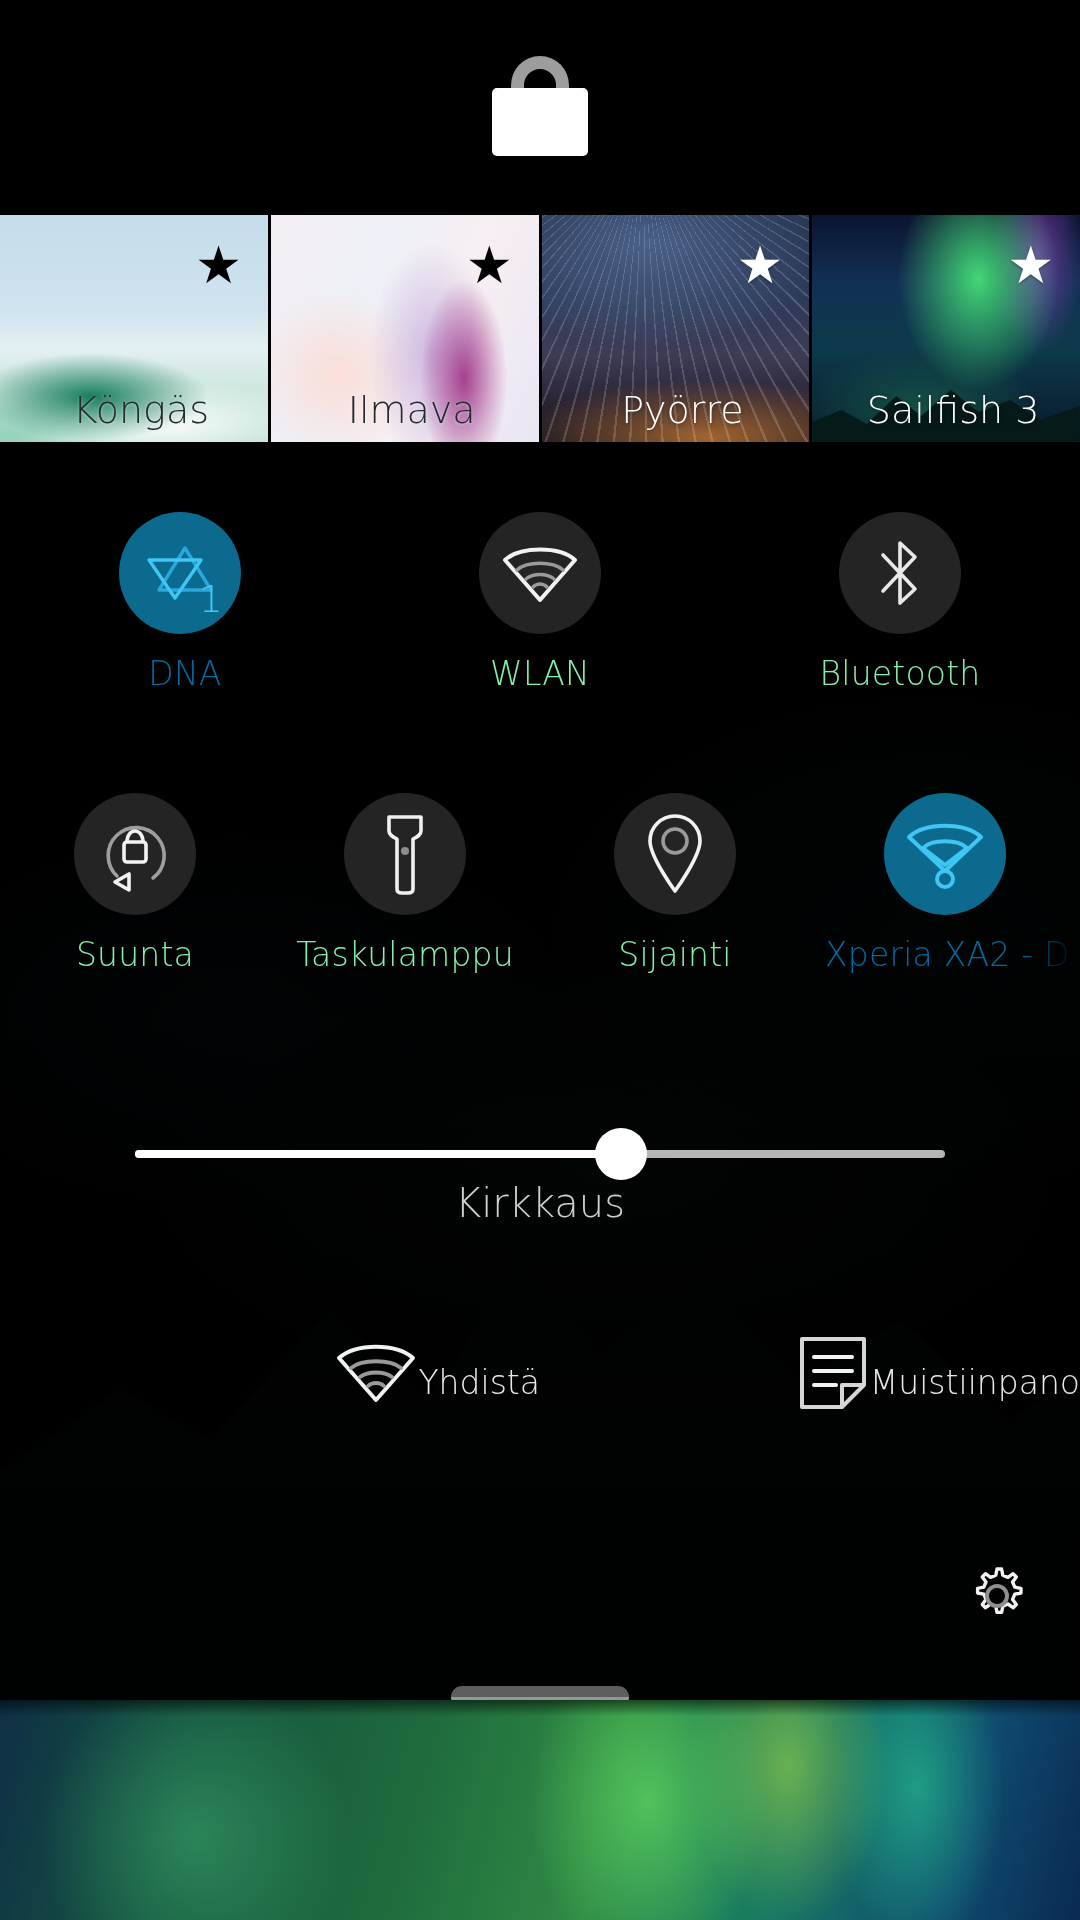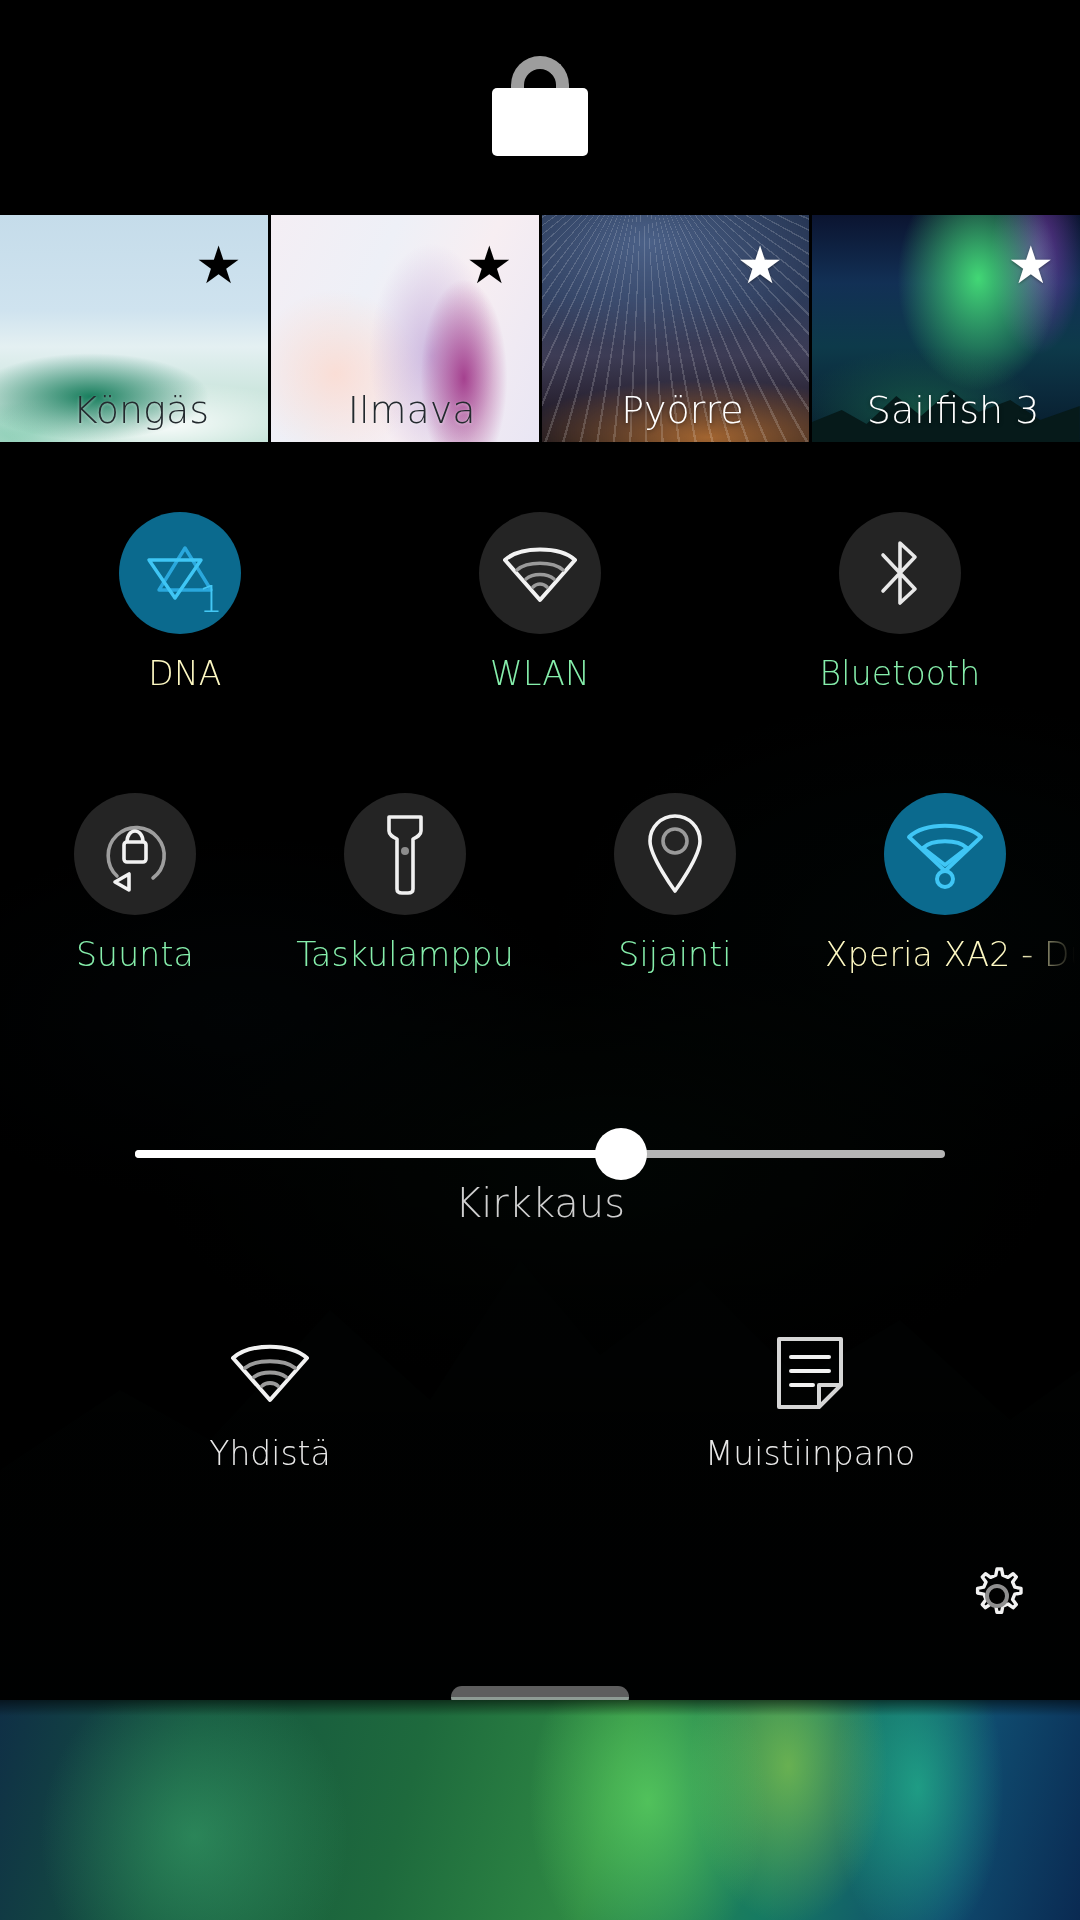--- a/index.html
+++ b/index.html
@@ -138,21 +138,21 @@
     display:flex; align-items:center; justify-content:center;
     position:relative;
   }
   .tcircle.on { background:#0b6a8e; }
   .tlabel {
     margin-top:20px;
     font-size:33px; font-weight:300; letter-spacing:.2px;
     color:#86efac;
     white-space:nowrap;
   }
-  .tlabel.on { color:#fef9c3;margin-left:10px; }
+  .tlabel.on { color:#0369a1;margin-left:10px; }
   .tcell.clipped { overflow:hidden; }
   .tcell.clipped .tlabel {
     position:relative;
     max-width:250px; overflow:hidden;
     -webkit-mask-image:linear-gradient(to right,#000 78%,transparent 100%);
             mask-image:linear-gradient(to right,#000 78%,transparent 100%);
   }
   .sim-badge {
     position:absolute; right:18px; bottom:16px;
     font-size:38px; font-weight:300; color:#44c8f5; line-height:1;
@@ -177,21 +177,21 @@
   .slider-label {
     margin-top:22px; text-align:center;
     font-size:40px; font-weight:300; color:#cfcfcf;
   }
 
   
   .shortcuts {
     position:absolute; left:0; top:1330px; width:1080px;
     display:flex;
   }
-  .sc { flex:1 1 0; display:flex; flex-direction:column; align-items:center;justify-content:flex-end; }
+  .sc { flex:1 1 0; display:flex; align-items:center;justify-content:flex-end; }
   .sc .glyph { height:86px; display:flex; align-items:center; justify-content:center; }
   .sc .sclabel {
     margin-top:18px; font-size:33px; font-weight:300; color:#e8e8e8; white-space:nowrap;
   }
 
   
   .gear-wrap { position:absolute; right:52px; top:1562px; }
 
   
   .handle {

